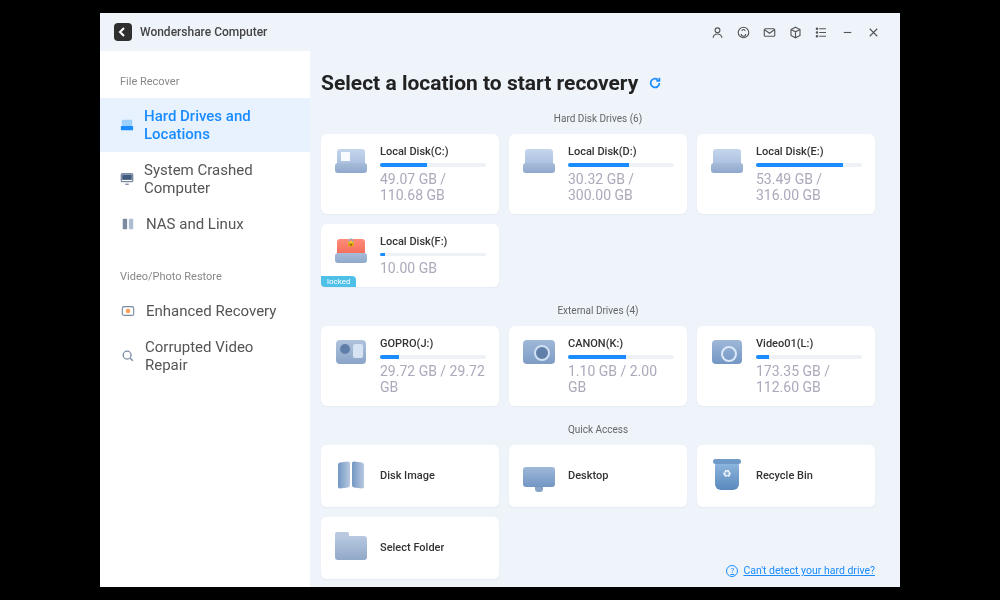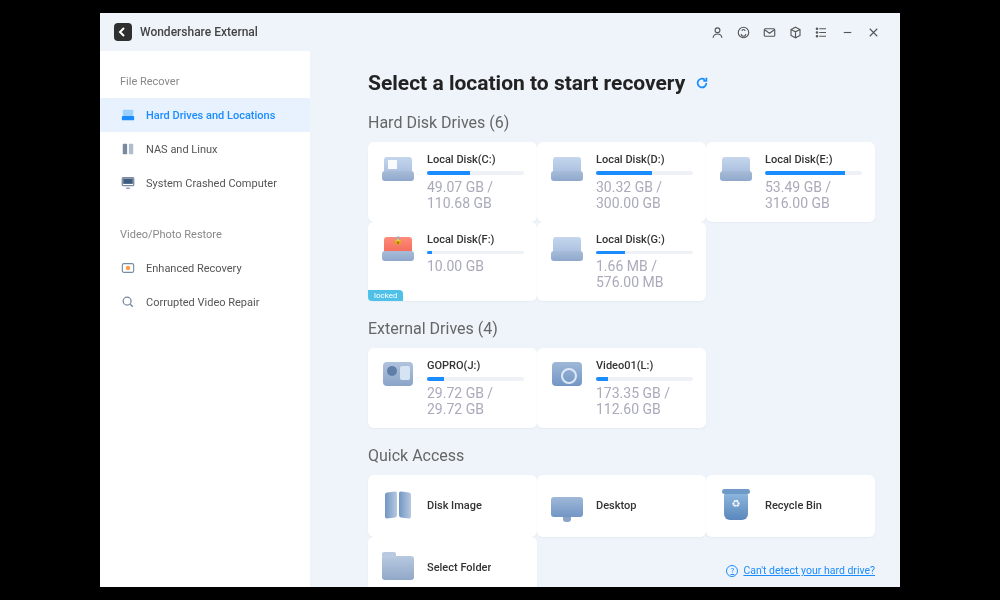--- a/index.html
+++ b/index.html
@@ -26,38 +26,38 @@
   }
   .titlebar .icon-btn svg { width: 15px; height: 15px; stroke: #555; fill: none; stroke-width: 1.5; }
   .body { flex: 1; display: flex; overflow: hidden; }
   .sidebar {
     width: 210px; background: #ffffff; padding: 18px 0; flex-shrink: 0;
   }
   .sidebar .section-title {
     font-size: 11px; color: #888; padding: 6px 20px 10px; font-weight: 400;
   }
   .sidebar .item {
-    display: flex; align-items: center; padding: 9px 20px; font-size: 11px;
+    display: flex; align-items: center; padding: 9px 20px; font-size: 15px;
     color: #555; cursor: pointer; gap: 10px;
   }
   .sidebar .item.active {
     background: #e8f2ff; color: #1a8cff; font-weight: 500;
   }
   .sidebar .item .icn { width: 16px; height: 16px; display:flex; align-items:center; justify-content:center; }
   .sidebar .item .icn svg { width: 14px; height: 14px; }
 
   .main {
-    flex: 1; padding: 20px 25px 20px 11px; overflow-y: auto; overflow-x:hidden;margin-left:47px;
+    flex: 1; padding: 20px 25px 20px 11px; overflow-y: auto; overflow-x:hidden;
   }
   .main h1 { font-size: 21px; font-weight: 700; color: #222; margin-bottom: 18px; display:flex; align-items:center; gap:10px;}
   .main h1 .refresh { color:#1a8cff; cursor:pointer; display:inline-flex;}
   .main h1 .refresh svg { width:14px;height:14px; stroke:#1a8cff; fill:none; stroke-width:2;}
-  .group-title { font-size: 16px; color: #666; margin: 10px 0 10px 0; font-weight: 400;}
+  .group-title { font-size: 10px; color: #666; margin: 10px 0 10px 0; font-weight: 400; text-align: center;}
   .grid {
-    display: grid; grid-template-columns: repeat(3, 1fr); margin-bottom: 18px;
+    display: grid; grid-template-columns: repeat(3, 1fr); gap: 10px; margin-bottom: 18px;
   }
   .card {
     background: #fff; border-radius: 6px; padding: 11px 13px; display: flex; gap: 12px;
     align-items: flex-start; cursor: pointer; position: relative;
     box-shadow: 0 1px 2px rgba(0,30,80,0.04);
   }
   .card .thumb {
     width: 34px; height: 30px; flex-shrink: 0; display:flex; align-items:center; justify-content:center;
   }
   .card .info { flex: 1; min-width: 0; }
@@ -114,21 +114,21 @@
 <body>
 
 <div class="window">
 
   <div class="titlebar">
     <div class="logo">
       <svg viewBox="0 0 10 10">
           <path d="M6 1 L2 5 L6 9" stroke="#fff" stroke-width="2" fill="none"></path>
         </svg>
     </div>
-    <div class="title">Wondershare External</div>
+    <div class="title">Wondershare Computer</div>
     <div class="spacer"></div>
     <div class="icon-btn">
         <svg viewBox="0 0 20 20">
           <circle cx="10" cy="7" r="3.2"></circle>
           <path d="M4 17c1-4 4-5 6-5s5 1 6 5"></path>
         </svg>
       </div>
     <div class="icon-btn">
         <svg viewBox="0 0 20 20">
           <circle cx="10" cy="10" r="7"></circle>
@@ -177,36 +177,36 @@
               <rect x="1" y="9" width="14" height="5" rx="1" fill="#1a8cff"></rect>
               <rect x="2" y="2" width="12" height="7" rx="1" fill="#9cd0ff"></rect>
             </svg>
           </span>
         <span>Hard Drives and Locations</span>
       </div>
 
       <div class="item">
         <span class="icn">
             <svg viewBox="0 0 16 16">
-              <rect x="2" y="2" width="5" height="12" rx="1" fill="#7a8aa0"></rect>
-              <rect x="9" y="2" width="5" height="12" rx="1" fill="#b0bdd0"></rect>
-            </svg>
-          </span>
-        <span>NAS and Linux</span>
-      </div>
-
-      <div class="item">
-        <span class="icn">
-            <svg viewBox="0 0 16 16">
               <rect x="1.5" y="2" width="13" height="9" rx="1" fill="none" stroke="#7a8aa0" stroke-width="1.5"></rect>
               <rect x="2.5" y="3" width="11" height="6" fill="#405a80"></rect>
               <path d="M6 14h4" stroke="#7a8aa0" stroke-width="1.5"></path>
             </svg>
           </span>
         <span>System Crashed Computer</span>
+      </div>
+
+      <div class="item">
+        <span class="icn">
+            <svg viewBox="0 0 16 16">
+              <rect x="2" y="2" width="5" height="12" rx="1" fill="#7a8aa0"></rect>
+              <rect x="9" y="2" width="5" height="12" rx="1" fill="#b0bdd0"></rect>
+            </svg>
+          </span>
+        <span>NAS and Linux</span>
       </div>
 
       <div class="section-title" style="margin-top:22px;">Video/Photo Restore</div>
 
       <div class="item">
         <span class="icn">
             <svg viewBox="0 0 16 16">
               <rect x="1.5" y="3" width="13" height="10" rx="2" fill="none" stroke="#7a8aa0" stroke-width="1.3"></rect>
               <circle cx="8" cy="8" r="2.5" fill="#ff9a4a"></circle>
             </svg>
@@ -296,54 +296,51 @@
           <div class="info">
             <div class="name">Local Disk(F:)</div>
             <div class="bar">
                 <div class="fill" style="width:5%"></div>
               </div>
             <div class="size">10.00 GB</div>
           </div>
           <div class="tag">locked</div>
         </div>
 
-        <div class="card">
-          <div class="thumb">
-              <div class="drive-shape">
-                <div class="drive-top"></div>
-                <div class="drive-bottom"></div>
-              </div>
-            </div>
-          <div class="info">
-            <div class="name">Local Disk(G:)</div>
-            <div class="bar">
-                <div class="fill" style="width:30%"></div>
-              </div>
-            <div class="size">1.66 MB / 576.00 MB</div>
-          </div>
-        </div>
 
       </div>
 
       <div class="group-title">External Drives (4)</div>
       <div class="grid">
 
         <div class="card">
           <div class="thumb">
               <div class="gopro"></div>
             </div>
           <div class="info">
             <div class="name">GOPRO(J:)</div>
             <div class="bar">
                 <div class="fill" style="width:18%"></div>
               </div>
             <div class="size">29.72 GB / 29.72 GB</div>
           </div>
         </div>
 
+        <div class="card">
+          <div class="thumb">
+              <div class="cam"></div>
+            </div>
+          <div class="info">
+            <div class="name">CANON(K:)</div>
+            <div class="bar">
+                <div class="fill" style="width:55%"></div>
+              </div>
+            <div class="size">1.10 GB / 2.00 GB</div>
+          </div>
+        </div>
 
         <div class="card">
           <div class="thumb">
               <div class="extd"></div>
             </div>
           <div class="info">
             <div class="name">Video01(L:)</div>
             <div class="bar">
                 <div class="fill" style="width:12%"></div>
               </div>

